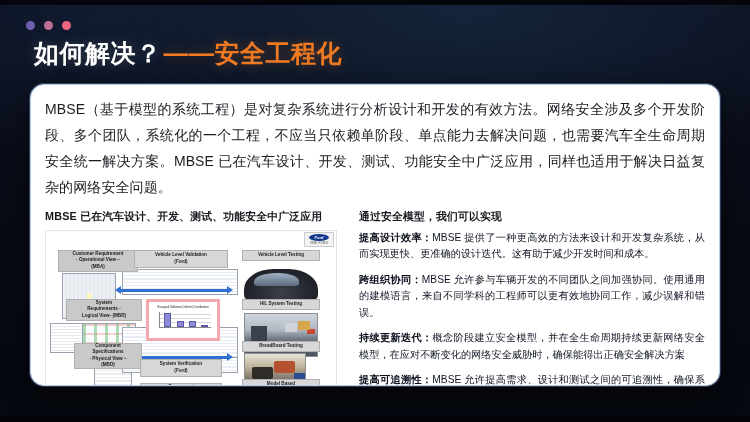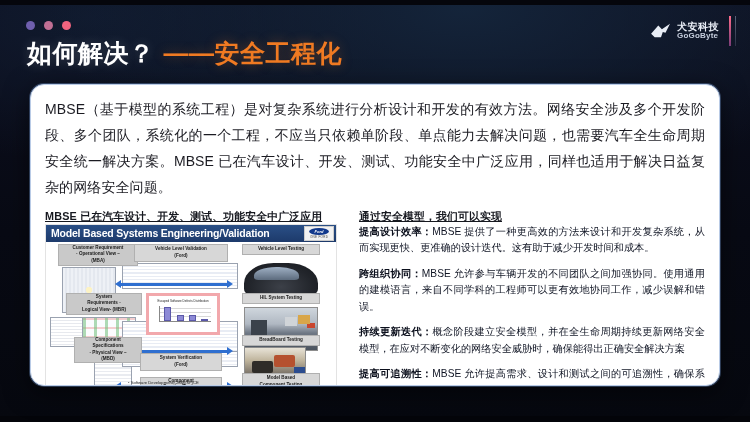--- a/index.html
+++ b/index.html
@@ -42,39 +42,39 @@
     left: 26px; top: 21px;
     display: flex;
     gap: 9px;
     z-index: 5;
   }
   .dot { width: 9px; height: 9px; border-radius: 50%; }
 
   
   .title-row {
     position: absolute;
-    left: 27px; top: 37px;
+    left: 34px; top: 37px;
     display: flex;
     align-items: flex-start;
     z-index: 5;
     white-space: nowrap;
   }
   .title-main {
     font-size: 25px;
     font-weight: 700;
     color: #ffffff;
     letter-spacing: 0.5px;
     text-shadow: 0 0 12px rgba(255,255,255,0.18);
   }
   .title-accent {
     font-size: 25px;
     font-weight: 700;
     color: #f07a22;
     letter-spacing: 0.5px;
-    margin-left: 9px;
+    margin-left: 2px;
     text-shadow: 0 0 12px rgba(240,122,34,0.35);
   }
 
   
   .brand {
     position: absolute;
     right: 14px; top: 16px;
     display: flex;
     align-items: center;
     gap: 5px;
@@ -117,23 +117,22 @@
     gap: 14px;
     align-items: flex-start;
   }
   .col-left { width: 300px; flex: none; }
   .col-right { flex: 1; }
 
   .col-head {
     font-size: 10.8px;
     font-weight: 700;
     color: #16181f;
-    margin-bottom: 0;
+    margin-bottom: 6px;
     letter-spacing: .2px;
-    text-decoration: underline;
   }
 
   
   .diagram {
     position: relative;
     width: 292px; height: 178px;
     background: #ffffff;
     border: 1px solid #e3e3e3;
     overflow: hidden;
     font-family: "Liberation Sans", sans-serif;
@@ -283,48 +282,32 @@
     <span class="dot" style="background:#6f5fae"></span>
     <span class="dot" style="background:#c06f94"></span>
     <span class="dot" style="background:#f0647f"></span>
   </div>
 
   <div class="title-row">
     <span class="title-main">如何解决？</span>
     <span class="title-accent">——安全工程化</span>
   </div>
 
-  <div class="brand">
-    <svg class="brand-mark" viewBox="0 0 24 20">
-      <path d="M1 13 L9 4 L13 8 L22 2 L17 12 L14 11 L12 17 L5 17 Z" fill="#e8edf5"></path>
-    </svg>
-    <span class="brand-text">
-      <span class="brand-cn">犬安科技</span>
-      <span class="brand-en">GoGoByte</span>
-    </span>
-    <span class="brand-bars">
-      <span class="bar-pink"></span>
-      <span class="bar-grey"></span>
-    </span>
-  </div>
 
   <div class="card">
 
     <p class="intro">MBSE（基于模型的系统工程）是对复杂系统进行分析设计和开发的有效方法。网络安全涉及多个开发阶段、多个团队，系统化的一个工程，不应当只依赖单阶段、单点能力去解决问题，也需要汽车全生命周期安全统一解决方案。MBSE 已在汽车设计、开发、测试、功能安全中广泛应用，同样也适用于解决日益复杂的网络安全问题。</p>
 
     <div class="cols">
 
       <div class="col-left">
         <div class="col-head">MBSE 已在汽车设计、开发、测试、功能安全中广泛应用</div>
 
         <div class="diagram">
 
-          <div class="dg-titlebar">
-            <span class="dg-title">Model Based Systems Engineering/Validation</span>
-          </div>
           <div class="ford-logo">
             <span class="ford-oval">Ford</span>
             <span class="ford-sub">ONE FORD</span>
           </div>
 
           <div class="thumb" style="left:16px; top:42px; width:54px; height:46px;
                       background:
                         radial-gradient(circle at 50% 50%, #fdf3c4 0 3px, transparent 3px),
                         repeating-linear-gradient(90deg,#eef1f6 0 2px,#e4e8ef 2px 4px),
                         #f6f8fb;"></div>

